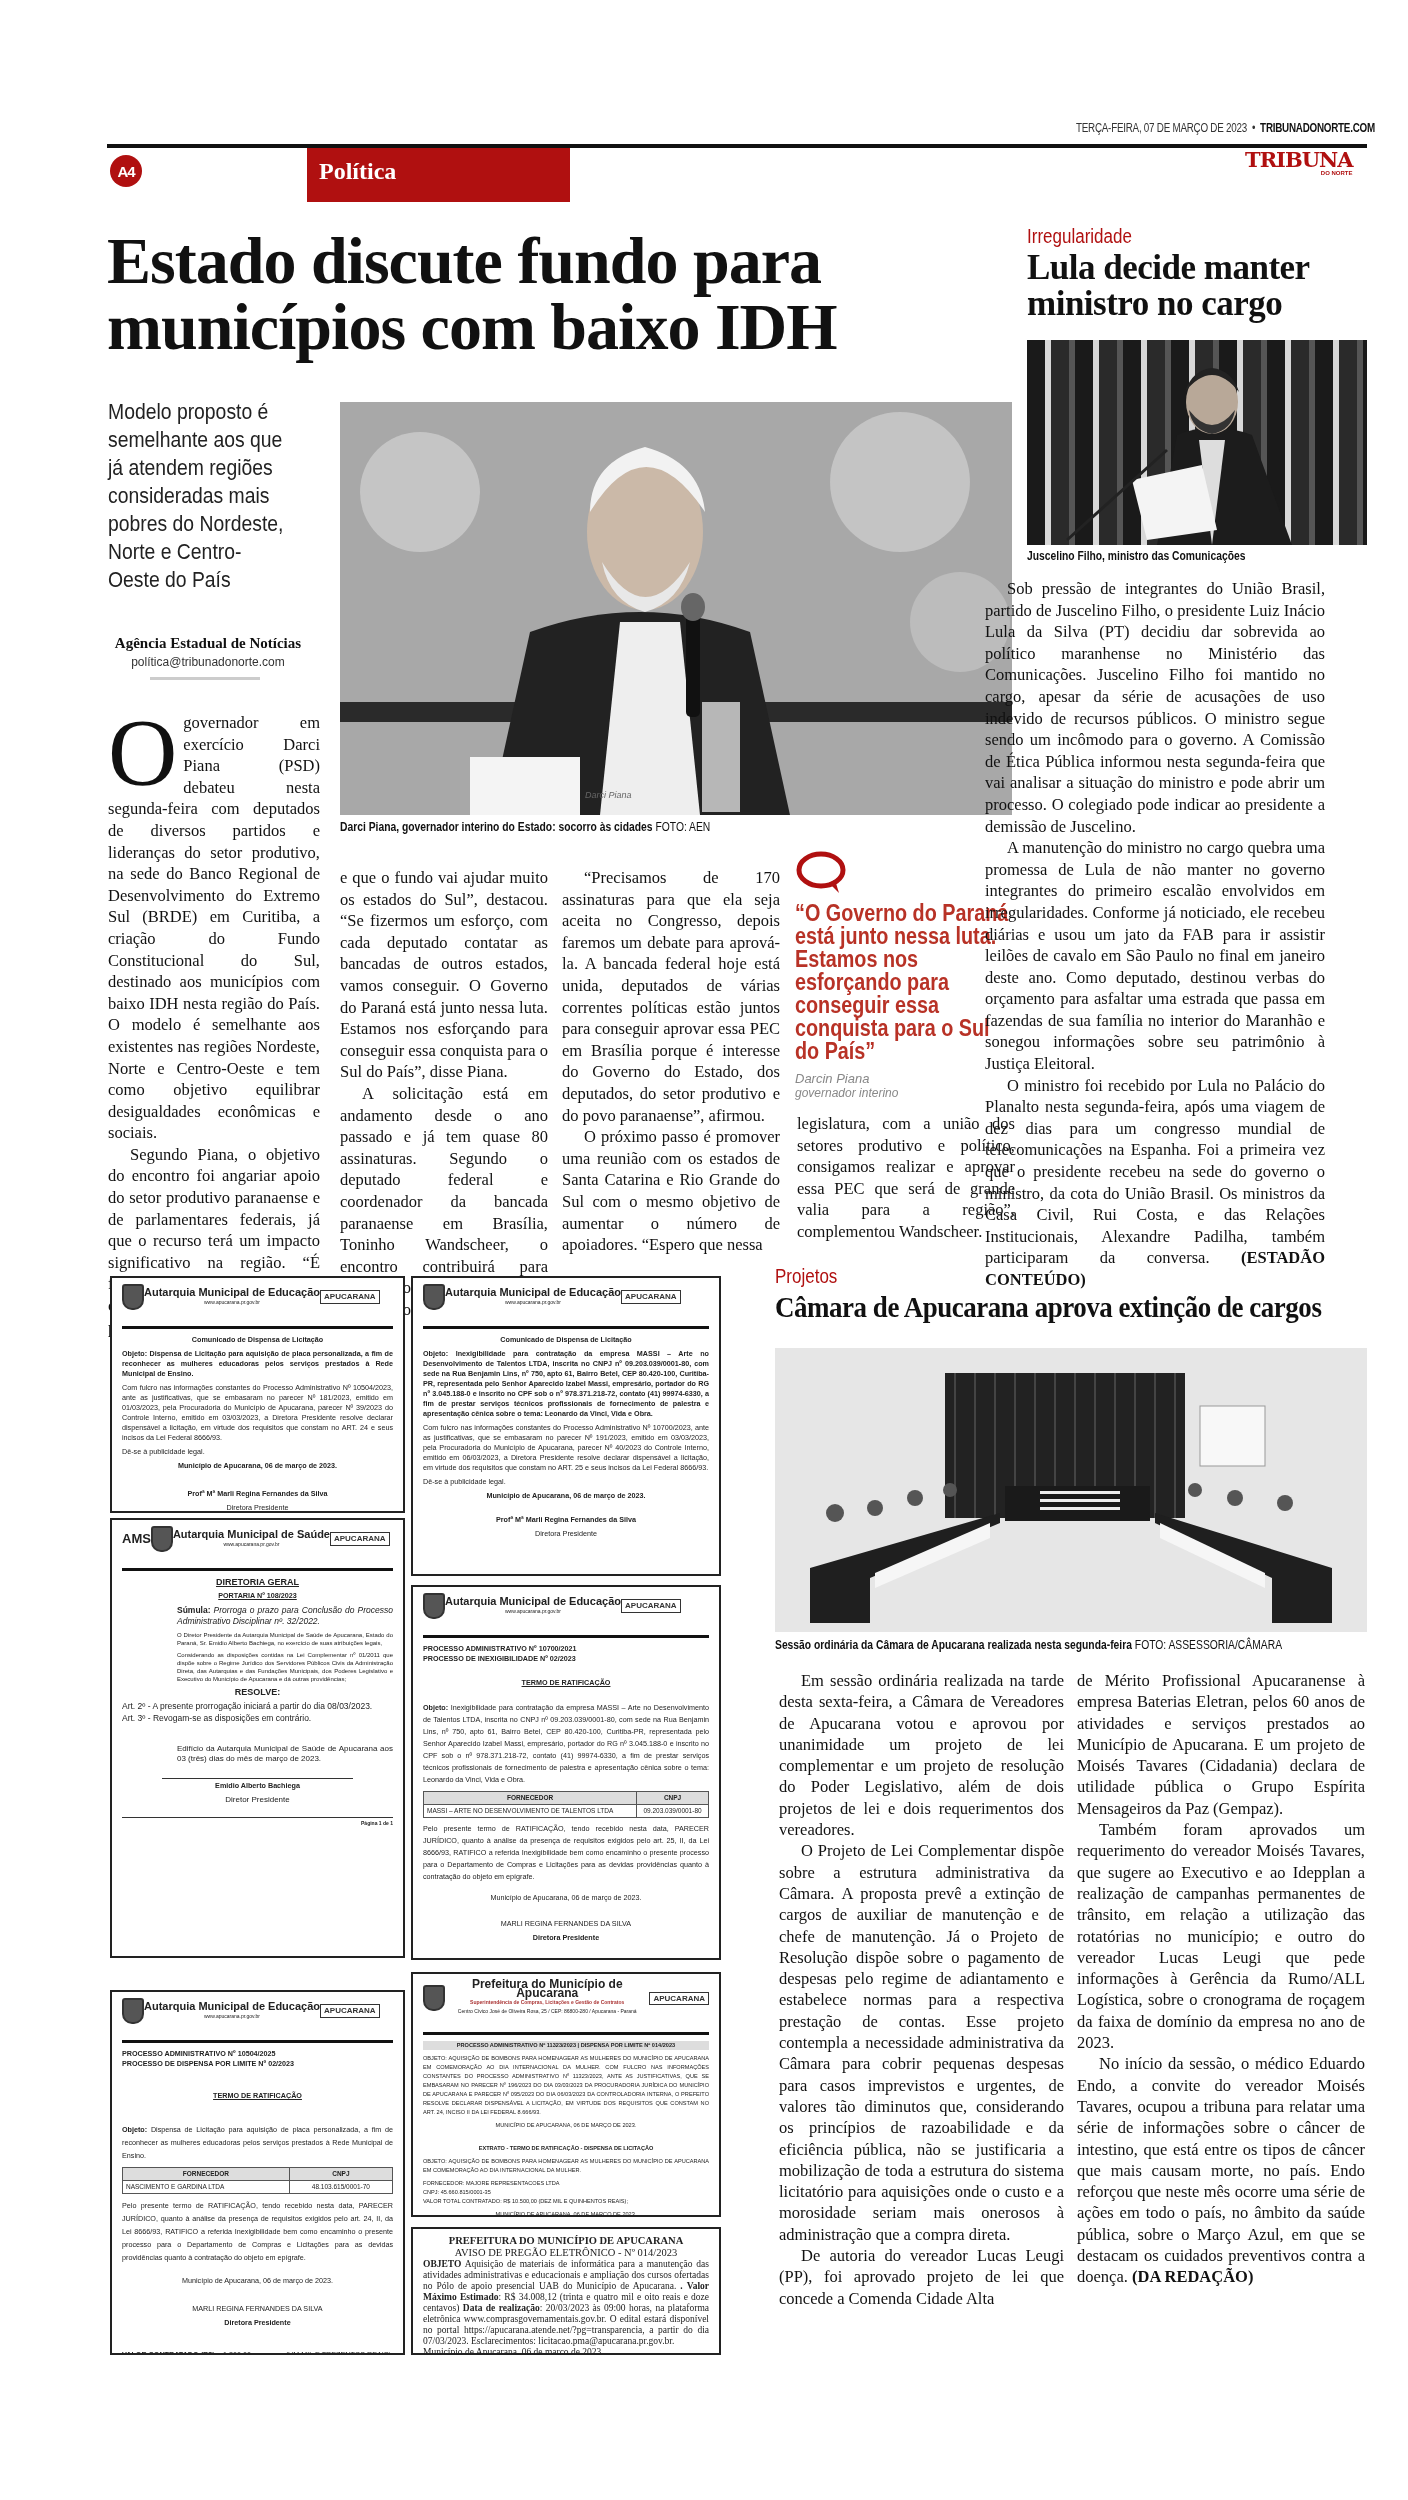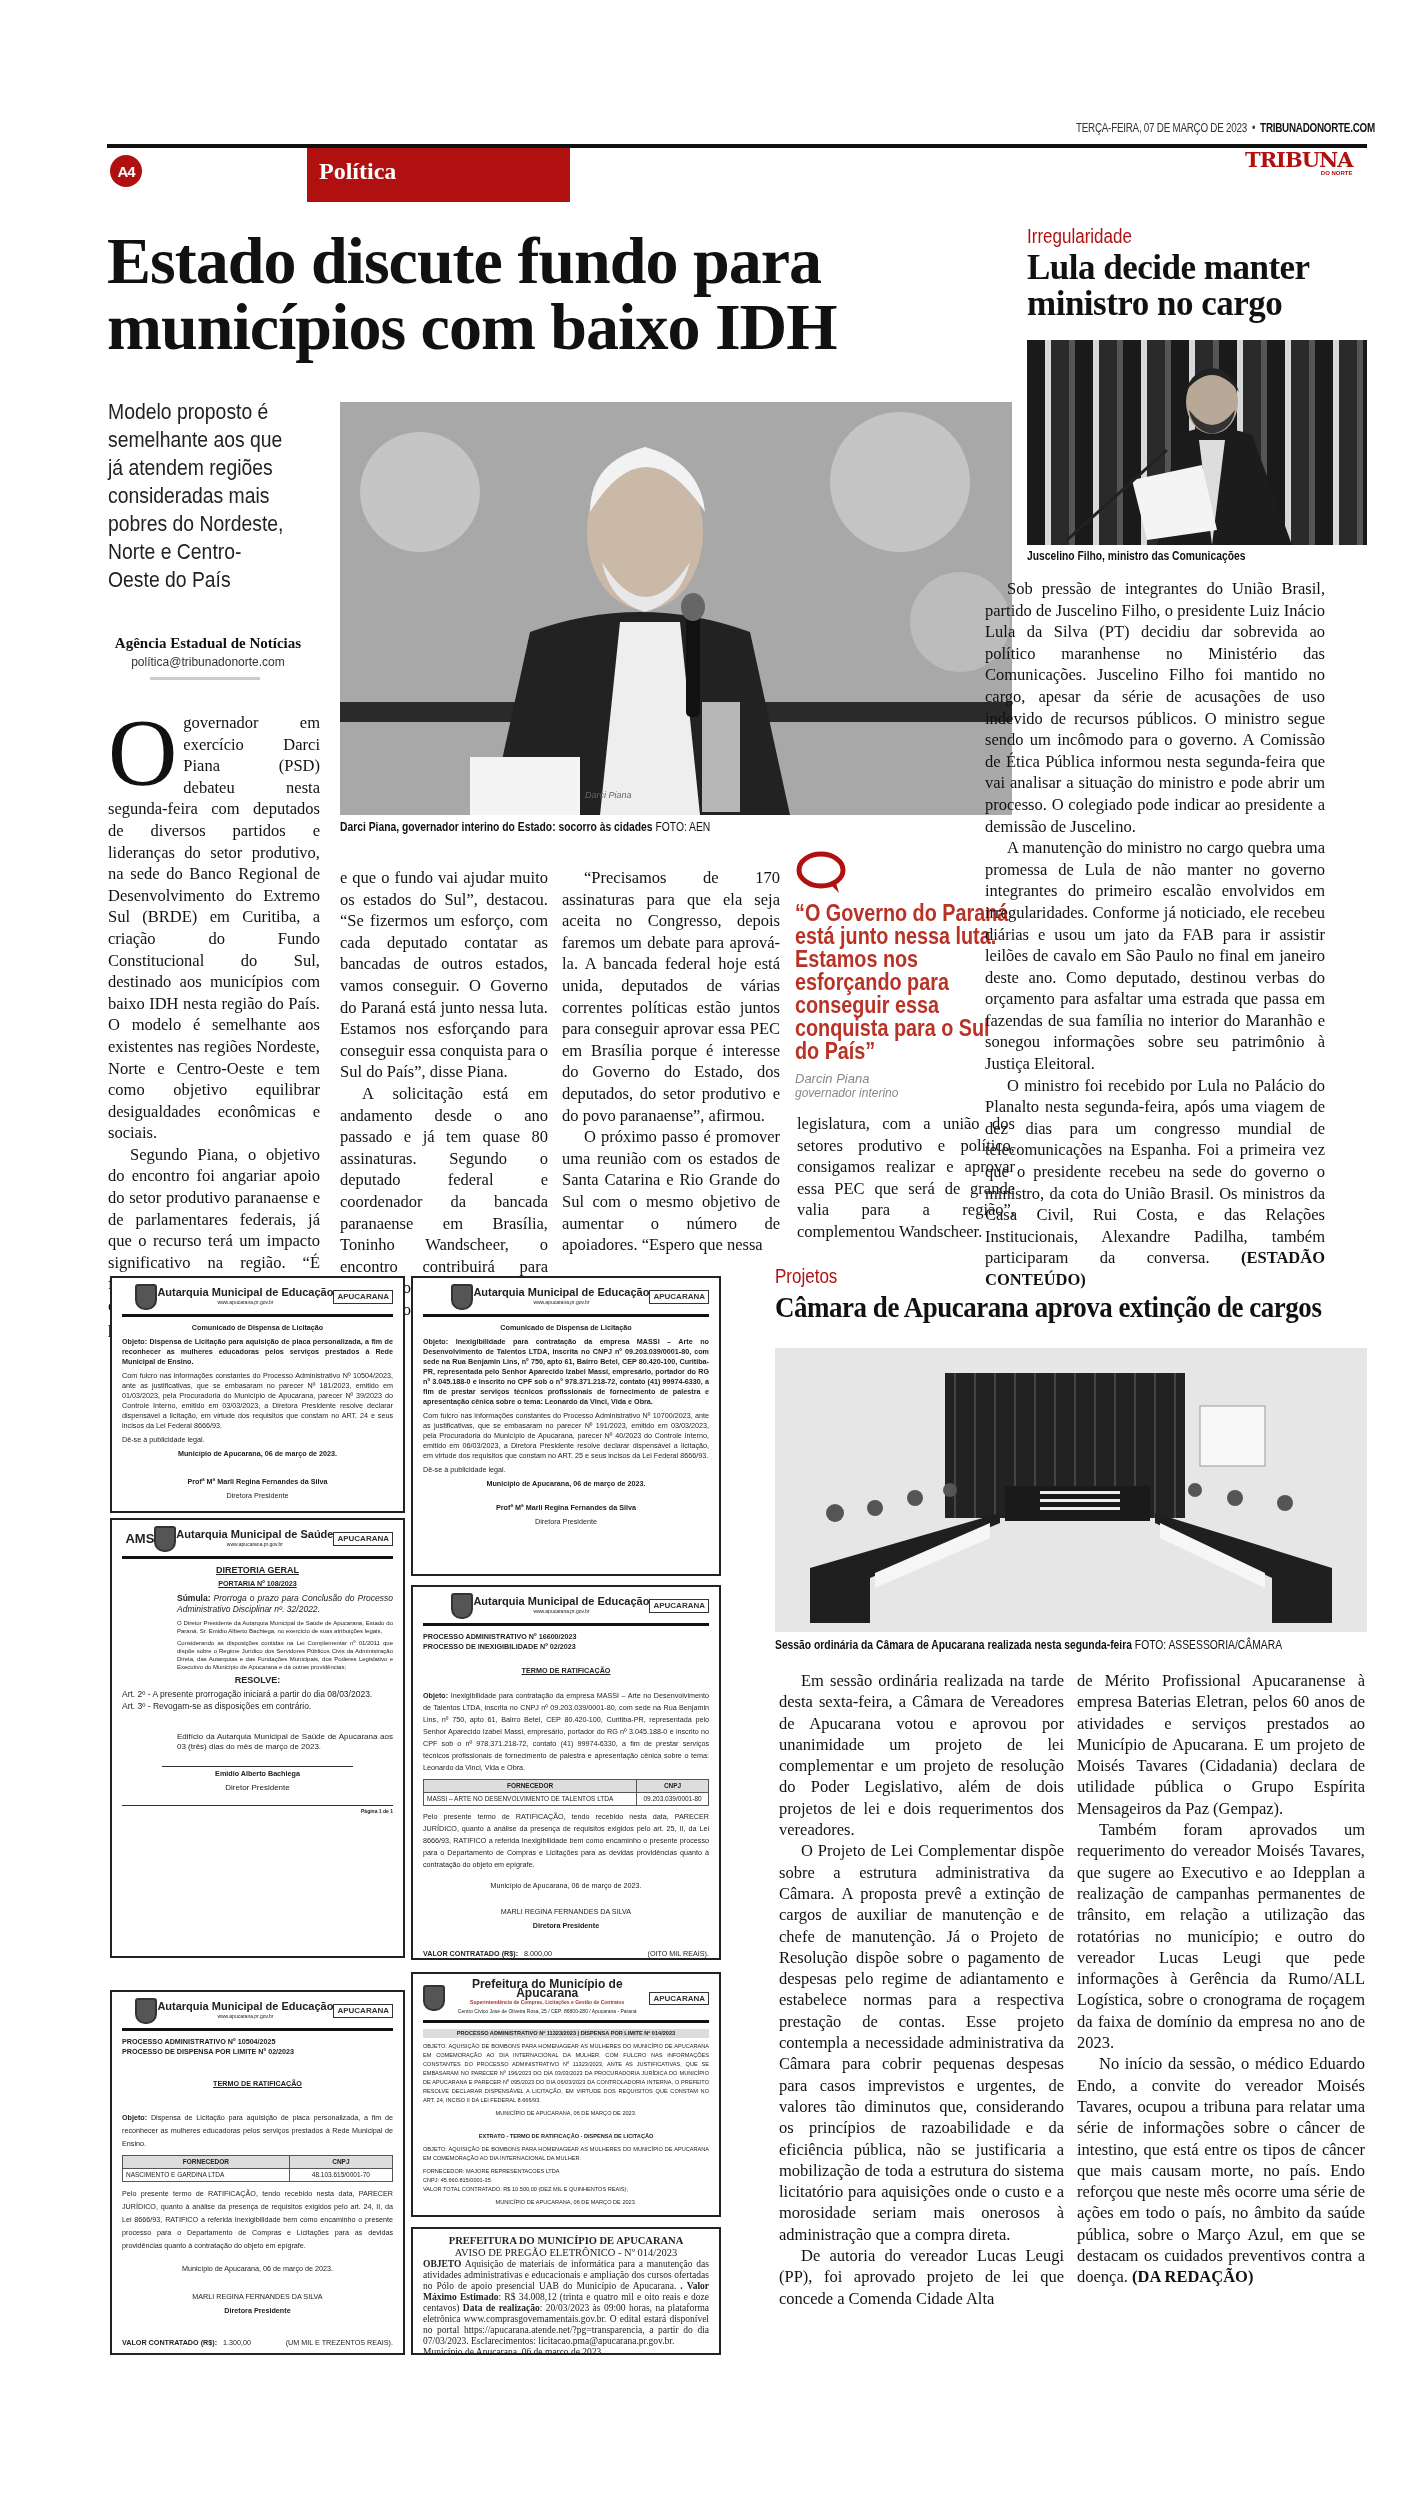--- a/index.html
+++ b/index.html
@@ -27,21 +27,21 @@
   .dropcap{float:left;font-size:96px;line-height:74px;font-family:"Liberation Serif",serif;margin:4px 6px 0 0}
   .col{position:absolute}
   .quote{left:795px;top:902px;width:220px;font-family:"Liberation Sans",sans-serif;font-weight:bold;font-size:23px;line-height:23px;color:#b83226;transform:scaleX(0.86);transform-origin:left top;width:256px}
   .qauth{left:795px;top:1072px;font-family:"Liberation Sans",sans-serif;font-style:italic;color:#888;font-size:13px;line-height:13px;font-weight:normal}
   .qrole{left:795px;top:1086px;font-family:"Liberation Sans",sans-serif;font-style:italic;color:#888;font-size:12px}
   .kicker{font-family:"Liberation Sans",sans-serif;font-size:20px;color:#b01010;transform:scaleX(0.85);transform-origin:left top;white-space:nowrap}
   .sidehead{font-family:"Liberation Serif",serif;font-weight:bold;font-size:35px;line-height:36px;letter-spacing:-0.5px}
   .photo2{left:1027px;top:340px;width:340px;height:205px;background:repeating-linear-gradient(90deg,#1a1a1a 0 18px,#d8d8d8 18px 24px,#2a2a2a 24px 42px,#555 42px 48px);overflow:hidden}
   .photo3{left:775px;top:1300px;width:592px;height:334px;background:linear-gradient(180deg,#eee 0%,#ccc 30%,#333 32%,#2a2a2a 45%,#ddd 47%,#f2f2f2 100%);overflow:hidden}
   .ad{position:absolute;border:2px solid #222;background:#fff;font-family:"Liberation Sans",sans-serif;color:#222;font-size:7.2px;line-height:10px;padding:6px 10px;overflow:hidden}
-  .ad .hdr{display:flex;align-items:center;justify-content:flex-end;border-bottom:3px solid #111;padding-bottom:4px;margin-bottom:6px}
+  .ad .hdr{display:flex;align-items:center;justify-content:flex-start;border-bottom:3px solid #111;padding-bottom:16px;margin-bottom:6px}
   .crest{width:22px;height:26px;border:2px solid #333;border-radius:3px 3px 10px 10px;background:#555;flex:none}
   .org{text-align:center;font-weight:bold;font-size:11px}
   .org small{display:block;font-weight:normal;font-size:5px}
   .apu{font-size:8px;font-weight:bold;border:1px solid #333;padding:1px 3px;color:#333;flex:none}
   .ad .c{text-align:center;font-weight:bold;margin:4px 0}
   .ad .u{text-decoration:underline}
   .ad p{margin:4px 0;text-align:justify}
   .ad table{width:100%;border-collapse:collapse;margin:5px 0}
   .ad td,.ad th{border:1px solid #555;padding:1px 3px;font-size:6.5px}
   .ad th{background:#ddd}
@@ -250,21 +250,21 @@
   <div class="c" style="font-weight:normal;margin:0;font-size:8px">Diretor Presidente</div>
   <div style="text-align:right;font-weight:bold;font-size:5px;border-top:1px solid #333;margin-top:12px">Página 1 de 1</div>
 </div>
 
 <div class="ad" style="left:411px;top:1585px;width:310px;height:375px">
   <div class="hdr">
     <div class="crest"></div>
     <div class="org"><span>Autarquia Municipal de Educação</span><small>www.apucarana.pr.gov.br</small></div>
     <div class="apu">APUCARANA</div>
   </div>
-  <div style="font-weight:bold">PROCESSO ADMINISTRATIVO Nº 16600/2023</div>
+  <div style="font-weight:bold">PROCESSO ADMINISTRATIVO Nº 10700/2021</div>
   <div style="font-weight:bold">PROCESSO DE INEXIGIBILIDADE Nº 02/2023</div>
   <div class="c u" style="margin:14px 0">TERMO DE RATIFICAÇÃO</div>
   <p style="line-height:12px"><b>Objeto:</b> <span>Inexigibilidade para contratação da empresa MASSI – Arte no Desenvolvimento de Talentos LTDA, inscrita no CNPJ nº 09.203.039/0001-80, com sede na Rua Benjamin Lins, nº 750, apto 61, Bairro Betel, CEP 80.420-100, Curitiba-PR, representada pelo Senhor Aparecido Izabel Massi, empresário, portador do RG nº 3.045.188-0 e inscrito no CPF sob o nº 978.371.218-72, contato (41) 99974-6330, a fim de prestar serviços técnicos profissionais de fornecimento de palestra e apresentação cênica sobre o tema: Leonardo da Vinci, Vida e Obra.</span></p>
   <table>
     <tbody>
         <tr>
           <th>FORNECEDOR</th>
           <th>CNPJ</th>
         </tr>
     <tr>

